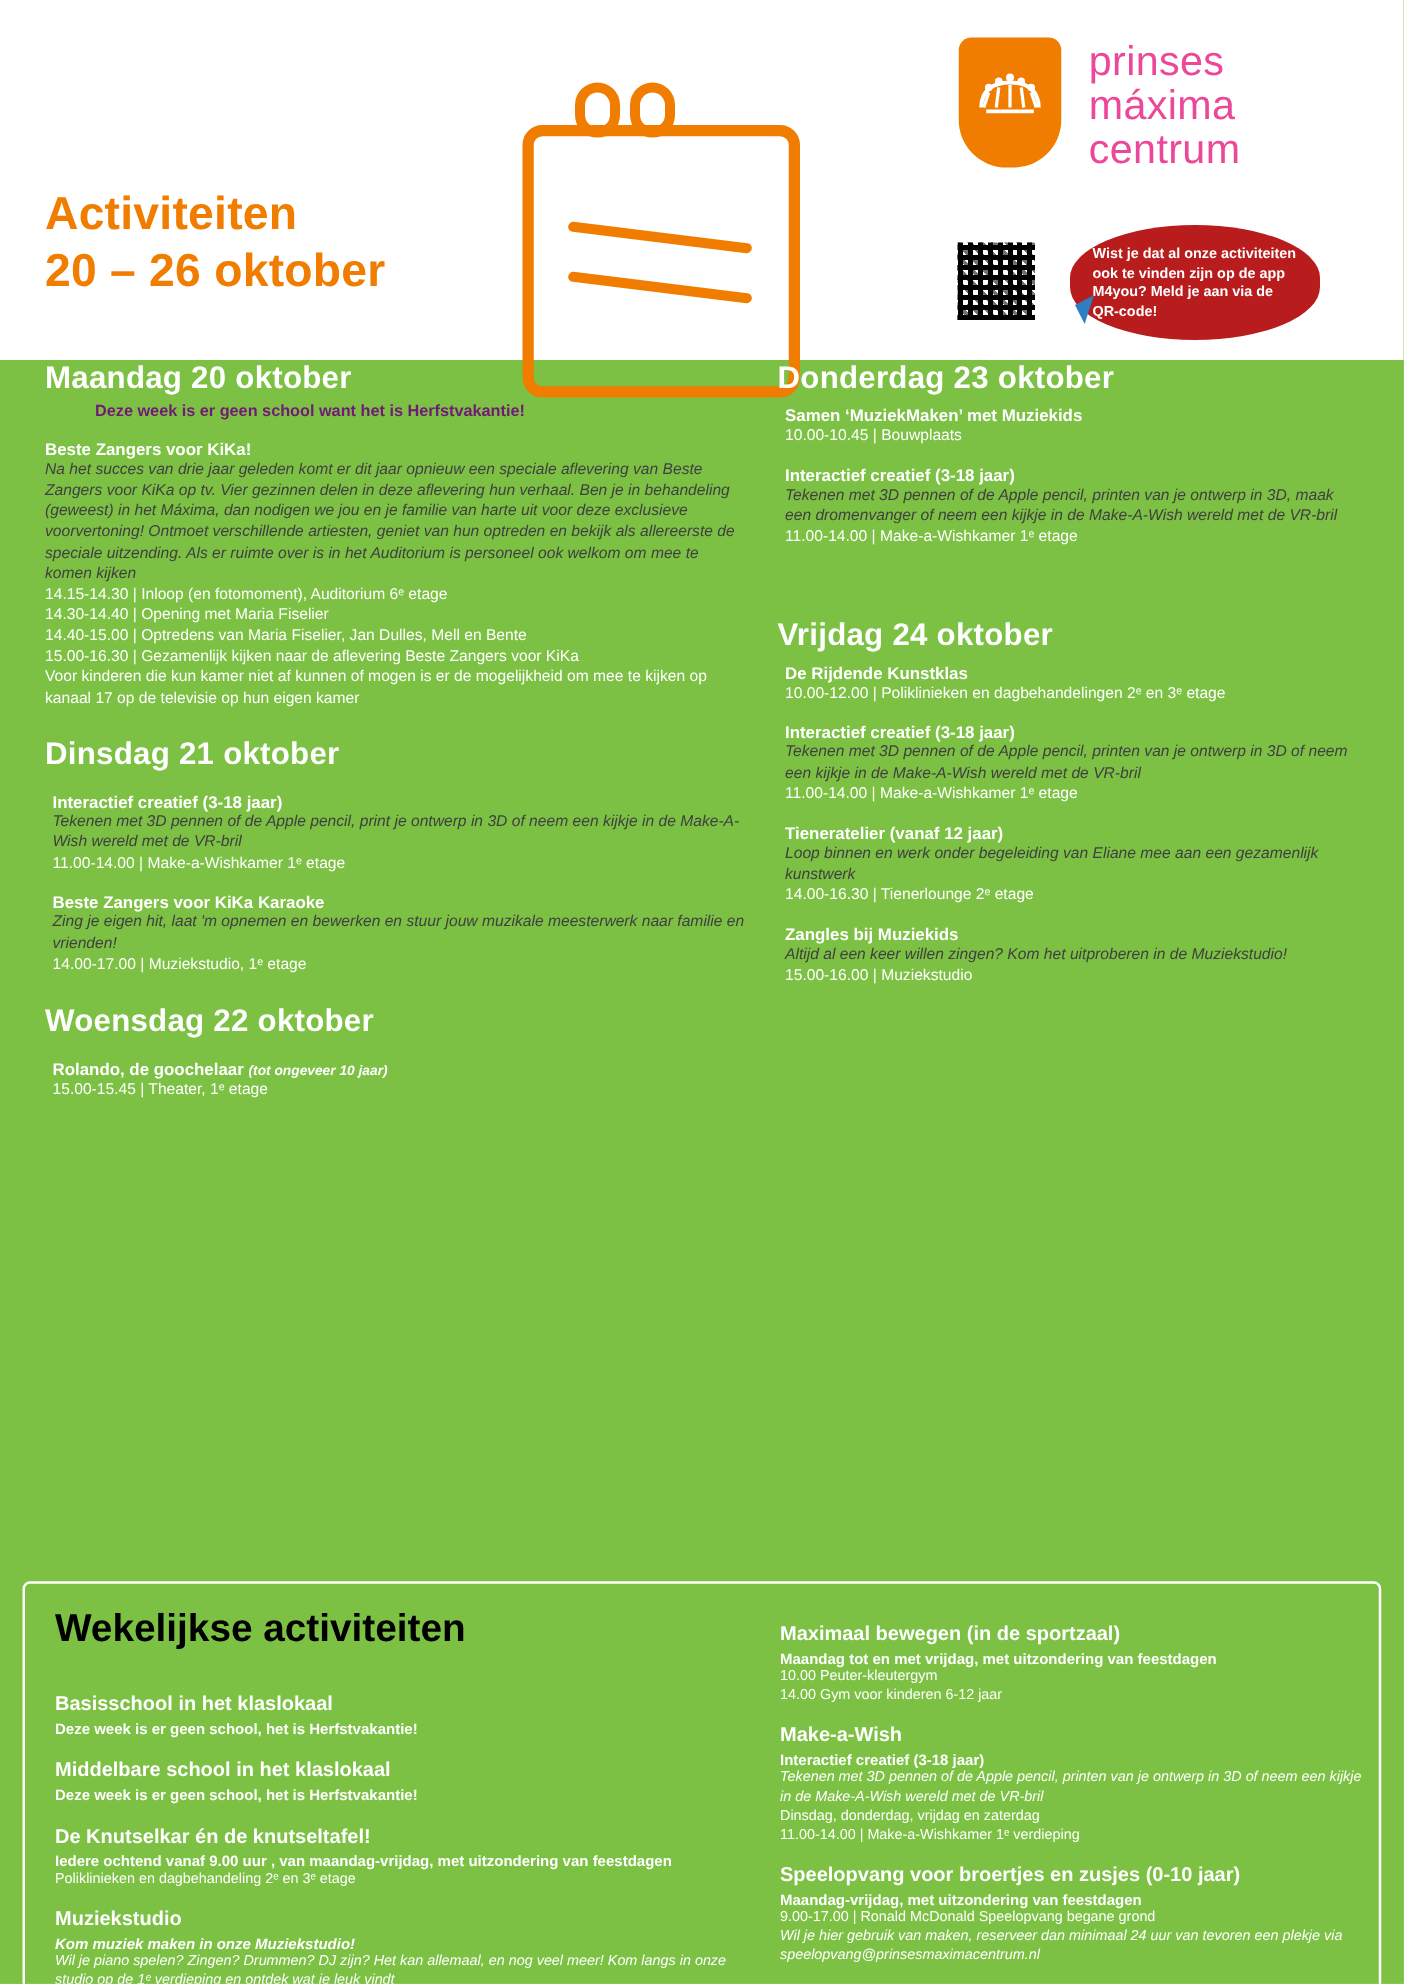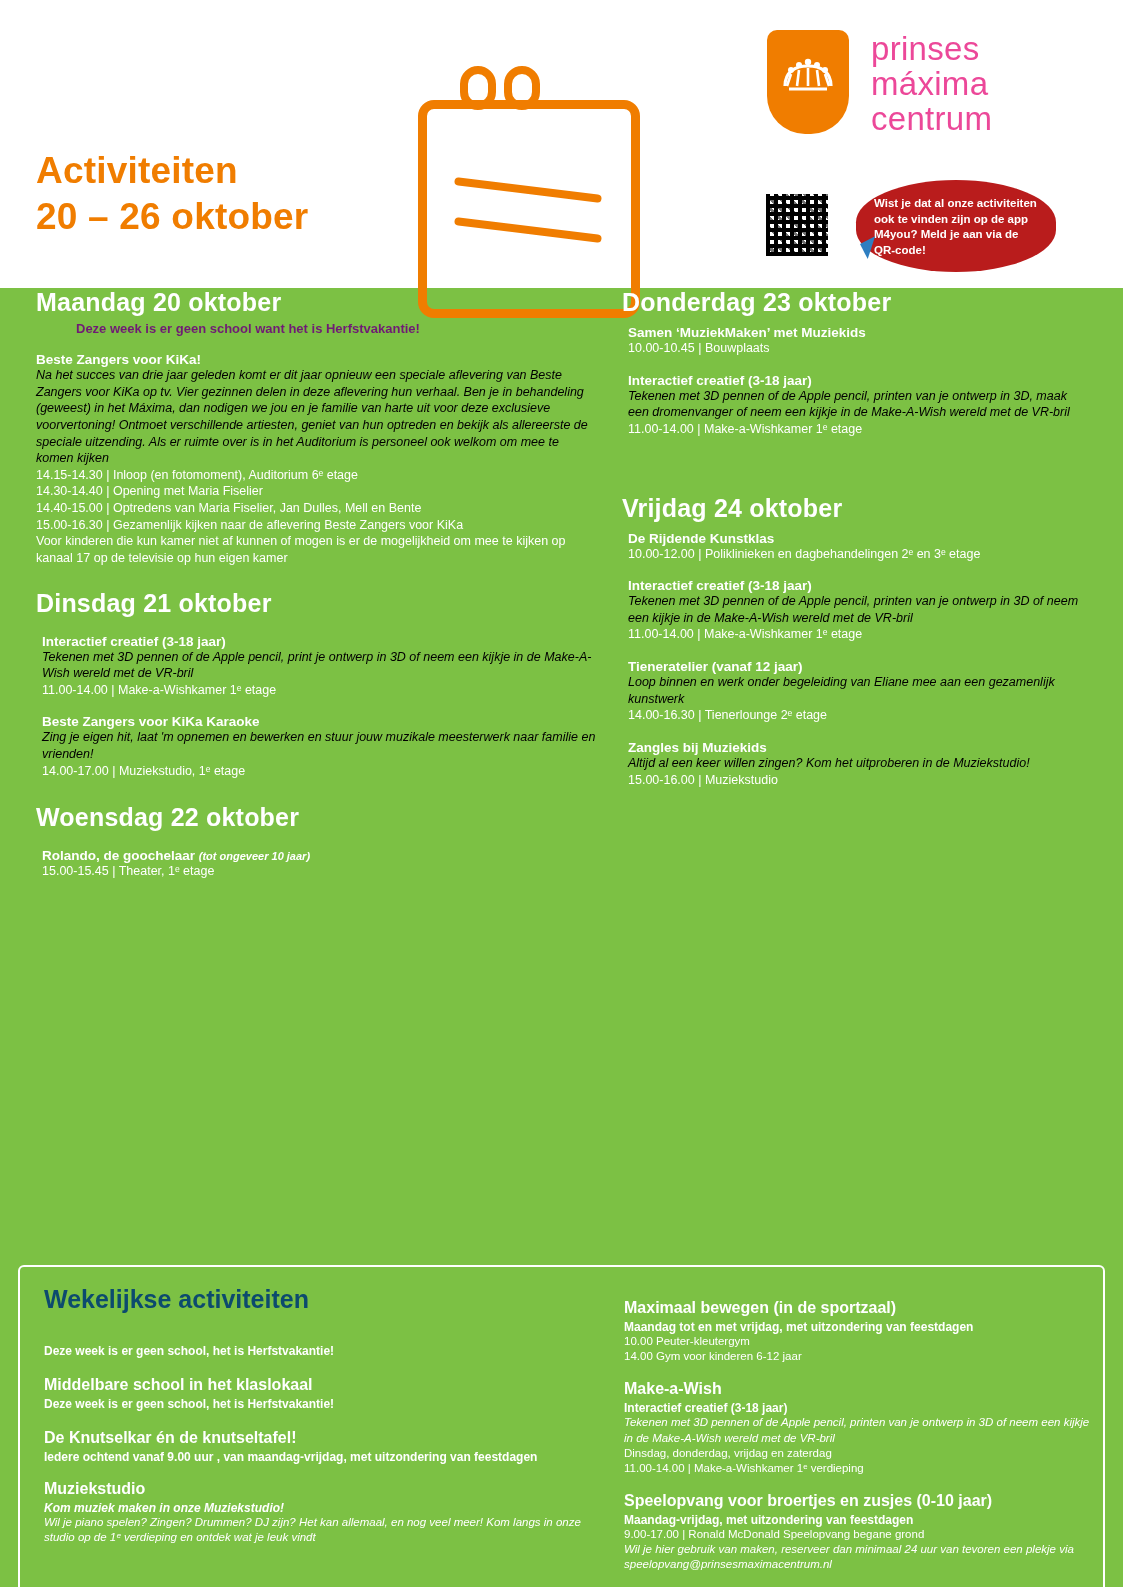--- a/index.html
+++ b/index.html
@@ -80,31 +80,31 @@
   .col-left { left:36px; width:560px; }
   .col-right { left:622px; width:460px; }
 
   h2.day {
     color:#ffffff; font-size:25px; margin:0 0 4px 0; font-weight:bold; letter-spacing:.2px;
   }
   .note { color:#701a75; font-weight:bold; font-size:13px; margin:2px 0 0 0;padding-left:40px; }
   .ev { margin-top:16px; }
   .ev-title { color:#ffffff; font-weight:bold; font-size:13.5px; }
   .ev-title .sub { font-size:11px; font-style:italic; font-weight:bold;margin-top:27px; }
-  .ev-desc { color:#000000; font-style:italic; font-size:12.5px; line-height:1.33; }
+  .ev-desc { color:#404040; font-style:italic; font-size:12.5px; line-height:1.33; }
   .ev-time { color:#ffffff; font-size:12.5px; line-height:1.33; }
   .indent { padding-left:6px; }
 
   
   .weekly {
     position:absolute; left:18px; top:1265px; width:1087px; height:335px;
     border:2px solid #ffffff; border-radius:6px;
   }
   .weekly h1 {
-    color:#0c4a6e; font-size:25px; margin:18px 0 14px 24px; font-weight:bold;
+    color:#000000; font-size:31px; margin:18px 0 14px 24px; font-weight:bold;
   }
   .wk-left { position:absolute; left:24px; top:74px; width:560px; }
   .wk-right { position:absolute; left:604px; top:18px; width:470px; }
   .wk-head { color:#fff; font-size:16px; font-weight:bold; margin-top:14px; }
   .wk-sub { color:#fff; font-size:12px; font-weight:bold; margin-top:3px; }
   .wk-txt { color:#fff; font-size:11.5px; line-height:1.32; }
   .wk-it { color:#fff; font-size:11.5px; font-style:italic; line-height:1.32; }
 </style>
 </head>
 <body>
@@ -232,29 +232,31 @@
         </div>
       </div>
     </div>
   </div>
 
   <div class="weekly">
     <h1>Wekelijkse activiteiten</h1>
 
     <div class="wk-left">
       <div>
+        <div class="wk-head">Basisschool in het klaslokaal</div>
         <div class="wk-sub">Deze week is er geen school, het is Herfstvakantie!</div>
       </div>
       <div style="margin-top:18px">
         <div class="wk-head">Middelbare school in het klaslokaal</div>
         <div class="wk-sub">Deze week is er geen school, het is Herfstvakantie!</div>
       </div>
       <div style="margin-top:18px">
         <div class="wk-head">De Knutselkar én de knutseltafel!</div>
         <div class="wk-sub">Iedere ochtend vanaf 9.00 uur , van maandag-vrijdag, met uitzondering van feestdagen</div>
+        <div class="wk-txt">Poliklinieken en dagbehandeling 2ᵉ en 3ᵉ etage</div>
       </div>
       <div style="margin-top:16px">
         <div class="wk-head">Muziekstudio</div>
         <div class="wk-sub" style="font-style:italic">Kom muziek maken in onze Muziekstudio!</div>
         <div class="wk-it">Wil je piano spelen? Zingen? Drummen? DJ zijn? Het kan allemaal, en nog veel meer! Kom langs in onze studio op de 1ᵉ verdieping en ontdek wat je leuk vindt</div>
 
       </div>
     </div>
 
     <div class="wk-right">

